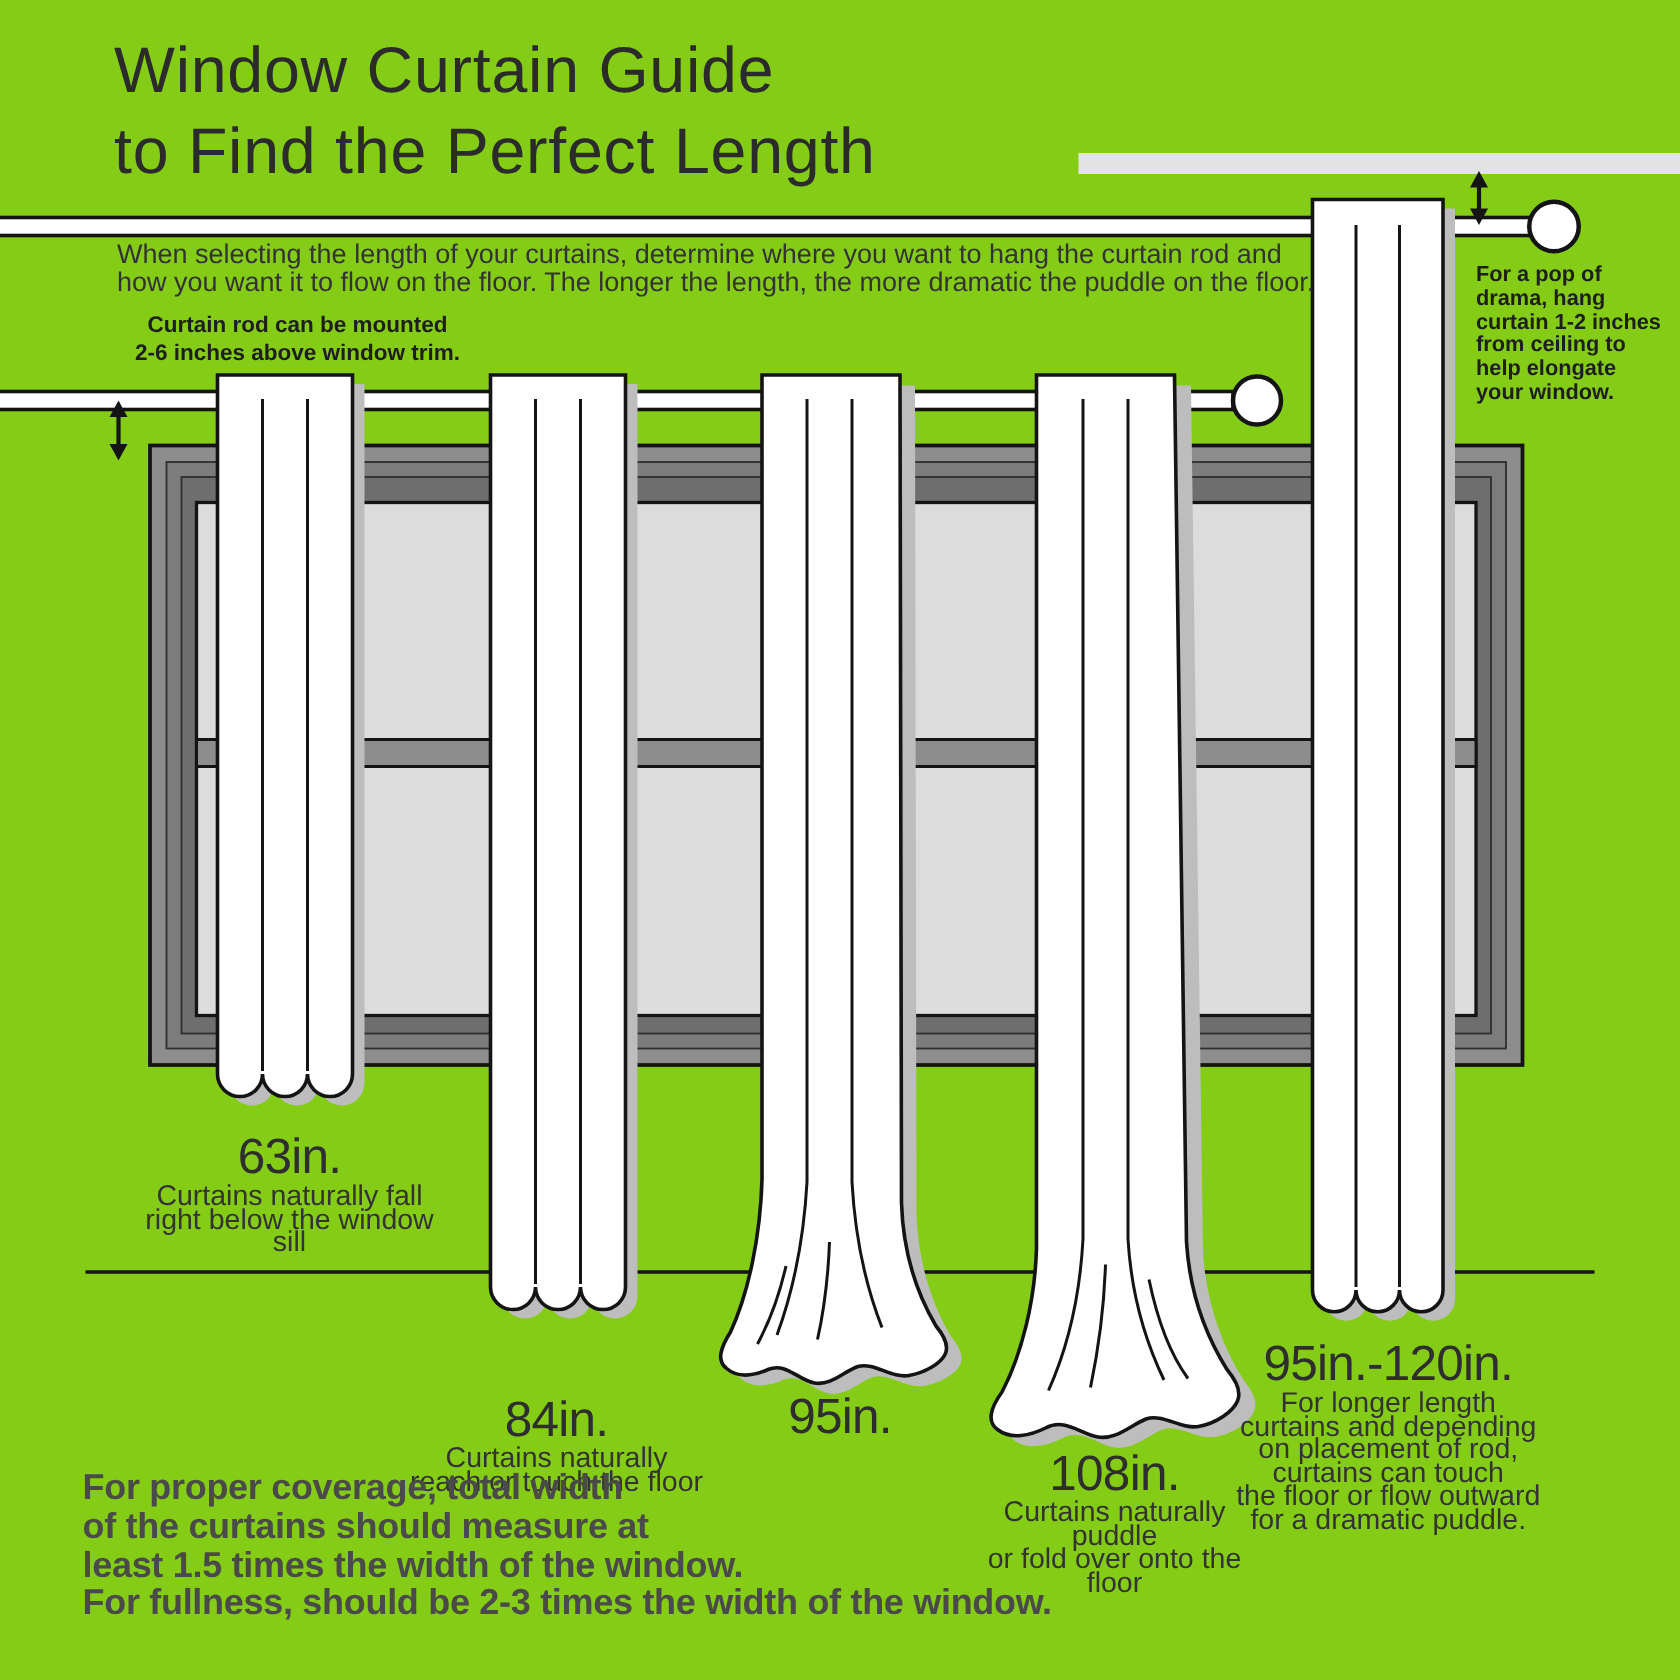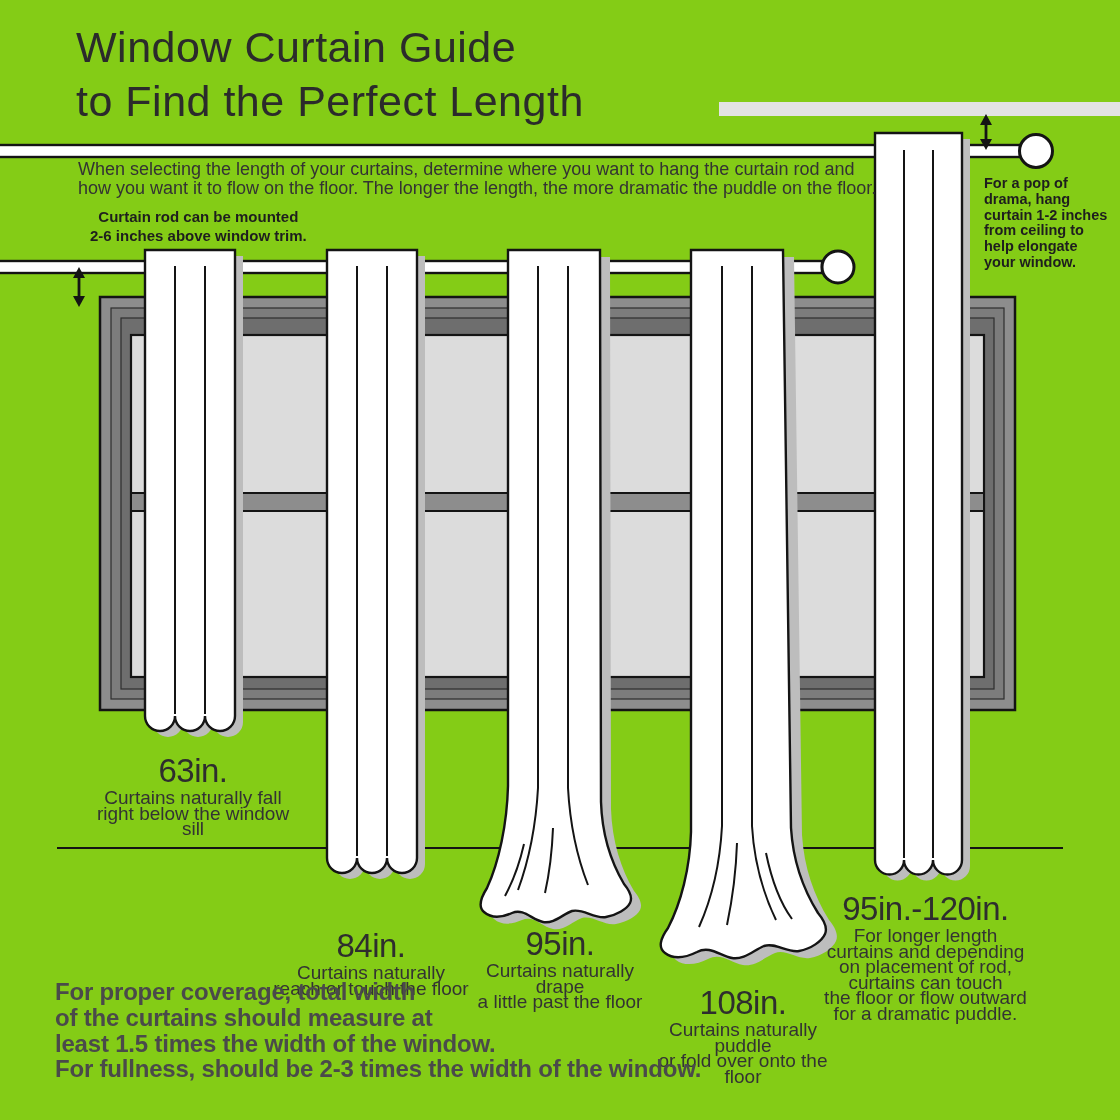--- a/index.html
+++ b/index.html
@@ -15,21 +15,21 @@
   }
   .intro{left:78px;top:160px;font-size:18px;line-height:18.5px;color:#333;}
   .rod-note{left:90px;top:207px;font-size:15px;line-height:19px;font-weight:bold;color:#1e1e1e;text-align:center;}
   .ceiling-tip{left:984px;top:176px;font-size:14.5px;line-height:15.8px;font-weight:bold;color:#1e1e1e;}
   .label-block{position:absolute;text-align:center;}
   .label-block .len{display:block;font-size:33px;line-height:38px;letter-spacing:-0.5px;color:#2e2e2e;}
   .label-block .desc{display:block;font-size:19px;line-height:15.6px;color:#333;white-space:pre-line;}
   .lb1{left:93px;top:752px;width:200px;}
   .lb2{left:271px;top:927px;width:200px;}
   .lb3{left:460px;top:925px;width:200px;}
-  .lb4{left:643px;top:963px;width:200px;margin-top:21px;}
+  .lb4{left:643px;top:963px;width:200px;}
   .lb5{left:823px;top:890px;width:205px;}
   .footer{
     left:55px;top:979px;font-size:24px;line-height:25.8px;font-weight:600;
     letter-spacing:-0.2px;color:#4a4a4a;
   }
 </style>
 </head>
 <body>
 
 <div id="canvas">
@@ -146,22 +146,20 @@
     <span class="desc">Curtains naturally fall
 right below the window sill</span>
   </div>
   <div class="label-block lb2">
     <span class="len">84in.</span>
     <span class="desc">Curtains naturally
 reach or touch the floor</span>
   </div>
   <div class="label-block lb3">
     <span class="len">95in.</span>
-    <span class="desc">Curtains naturally drape
-a little past the floor</span>
   </div>
   <div class="label-block lb4">
     <span class="len">108in.</span>
     <span class="desc">Curtains naturally puddle
 or fold over onto the floor</span>
   </div>
   <div class="label-block lb5">
     <span class="len">95in.-120in.</span>
     <span class="desc">For longer length
 curtains and depending

